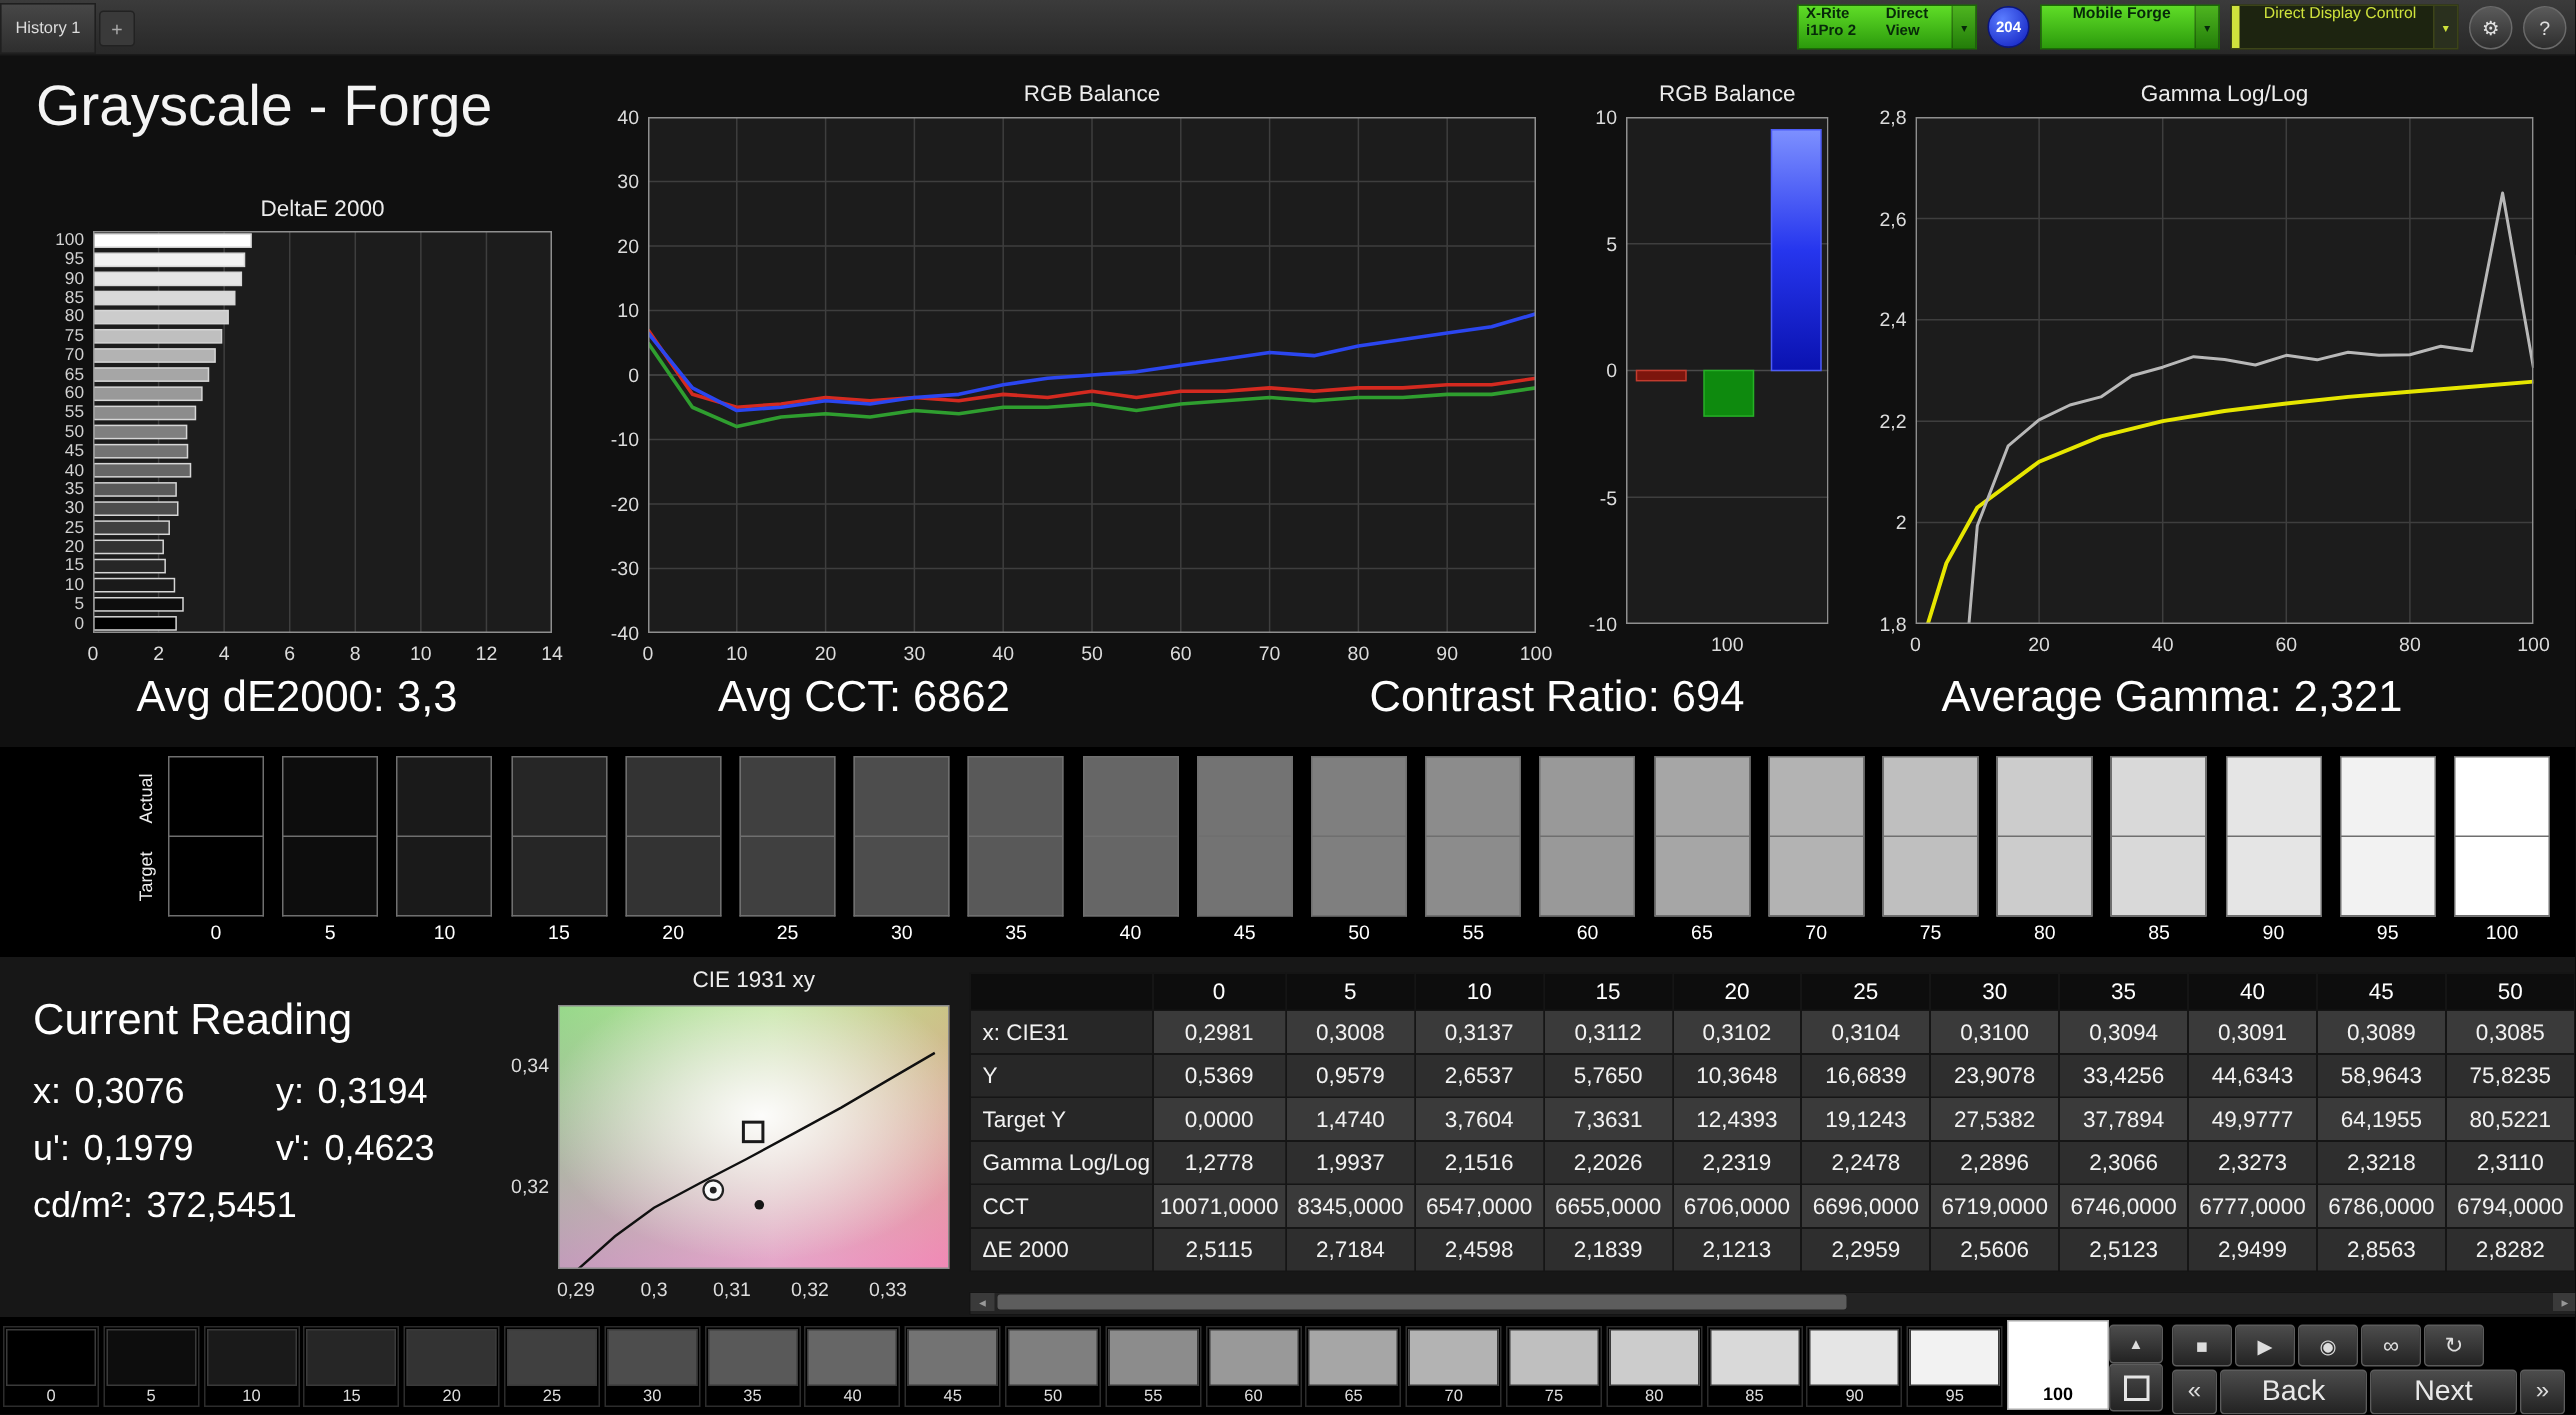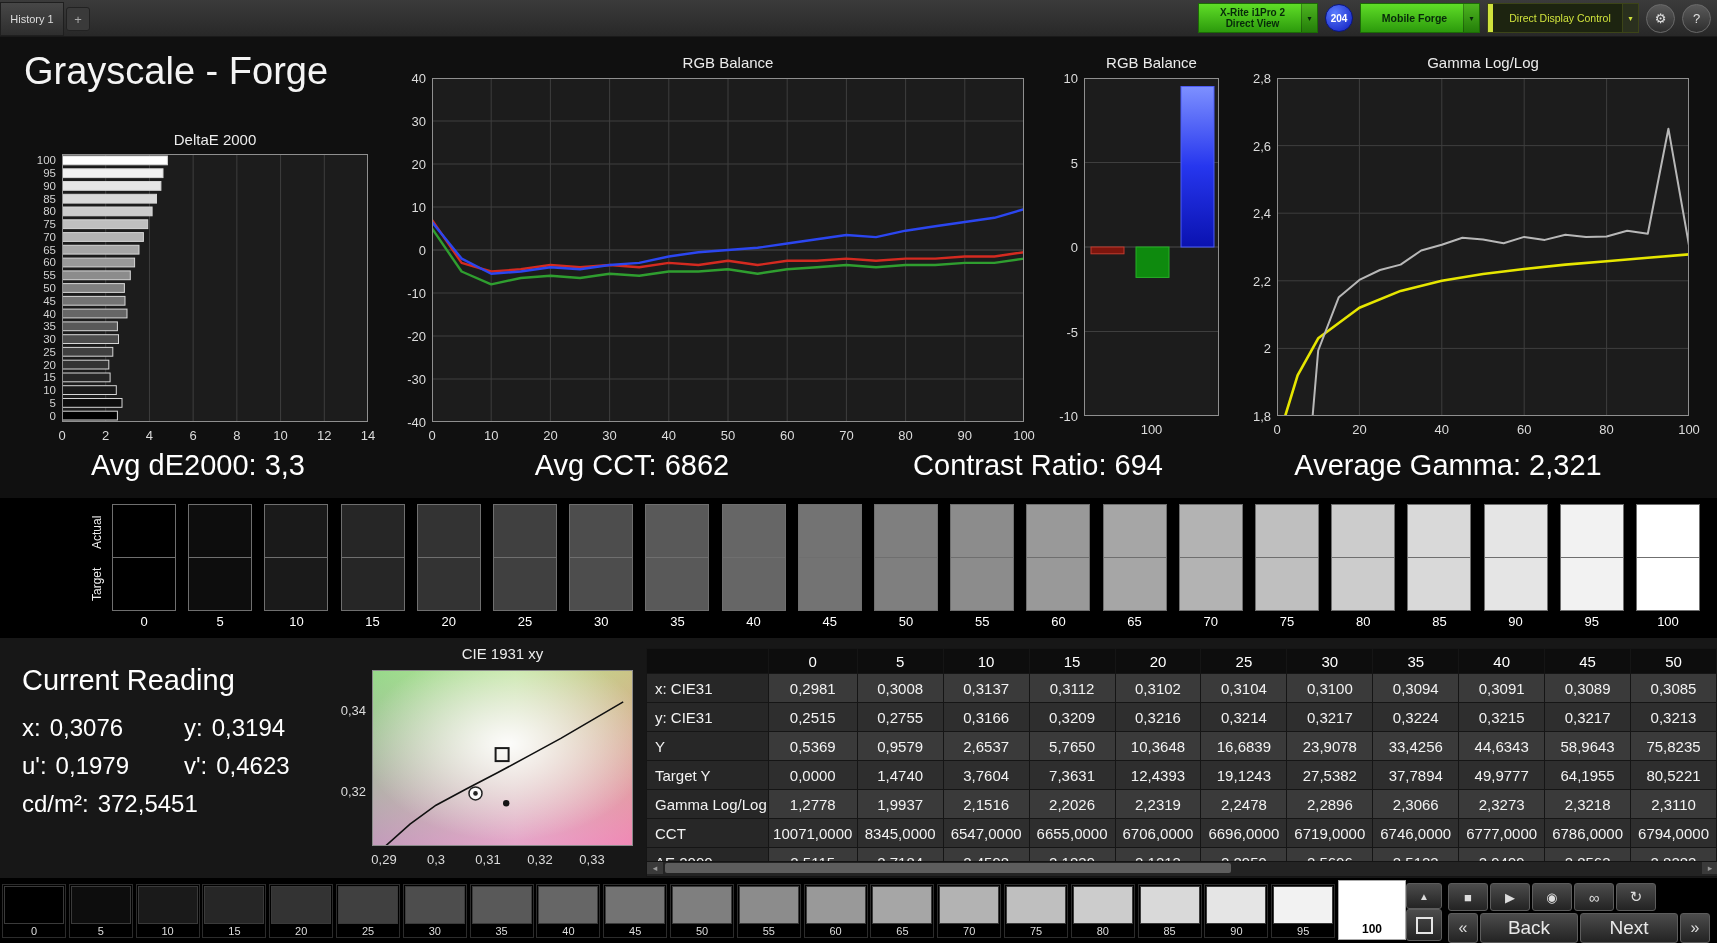--- a/index.html
+++ b/index.html
@@ -8,21 +8,21 @@
   
   .band-top{position:absolute;left:0;top:36px;width:100%;height:462px;background:#101010;}
   .band-low{position:absolute;left:0;top:638px;width:100%;height:240px;background:#171717;}
   
   .topbar{position:absolute;left:0;top:0;width:100%;height:36px;background:linear-gradient(#3b3b3b,#282828);border-bottom:1px solid #1a1a1a;}
   .tab{position:absolute;left:0;top:2px;width:62px;height:32px;background:linear-gradient(#474747,#2e2e2e);border:1px solid #1f1f1f;color:#ddd;font-size:11px;display:flex;align-items:center;justify-content:center;cursor:pointer;}
   .tab-add{position:absolute;left:66px;top:7px;width:22px;height:22px;background:#3a3a3a;border:1px solid #222;border-radius:3px;color:#aaa;font-size:13px;display:flex;align-items:center;justify-content:center;cursor:pointer;}
   .top-right{position:absolute;right:6px;top:3px;height:30px;display:flex;align-items:center;gap:7px;}
   .dd{height:28px;display:flex;align-items:stretch;cursor:pointer;}
   .dd.green{background:linear-gradient(#5fdd27,#2c9a0c);border:1px solid #1c6a06;color:#07290a;width:118px;}
-  .dd-lines{flex:1;display:flex;flex-direction:column;justify-content:center;padding-left:5px;font-size:10px;line-height:11px;font-weight:bold;text-align:center;}
+  .dd-lines{flex:1;display:flex;justify-content:center;padding-left:5px;font-size:10px;line-height:11px;font-weight:bold;}
   .dd-lines.single{font-size:10.5px;}
   .dd-caret{width:15px;display:flex;align-items:center;justify-content:center;font-size:8px;background:rgba(0,0,0,.18);border-left:1px solid rgba(0,0,0,.25);}
   .badge{width:26px;height:26px;border-radius:50%;background:radial-gradient(circle at 35% 30%,#5a7cff,#0d1bbd);border:1px solid #0a1580;color:#fff;font-size:10px;font-weight:bold;display:flex;align-items:center;justify-content:center;}
   .dd.dark{background:#1d2410;border:1px solid #3c4418;color:#cfe23c;width:150px;}
   .dd.dark .dd-lines{font-weight:normal;}
   .stripe{width:5px;background:#cfe23c;}
   .dd.dark .dd-caret{background:rgba(255,255,255,.06);border-left:1px solid #3c4418;color:#cfe23c;}
   .roundbtn{width:27px;height:27px;border-radius:50%;background:linear-gradient(#5a5a5a,#2e2e2e);border:1px solid #6a6a6a;color:#e0e0e0;font-size:13px;display:flex;align-items:center;justify-content:center;cursor:pointer;}
   
   .page-title{position:absolute;left:24px;top:50px;font-size:38px;color:#f4f4f4;white-space:nowrap;}
@@ -322,21 +322,21 @@
       <div class="tick" style="left: 384px; top: 852px; transform: translate(-50%, 0px);">0,29</div>
       <div class="tick" style="left: 436px; top: 852px; transform: translate(-50%, 0px);">0,3</div>
       <div class="tick" style="left: 488px; top: 852px; transform: translate(-50%, 0px);">0,31</div>
       <div class="tick" style="left: 540px; top: 852px; transform: translate(-50%, 0px);">0,32</div>
       <div class="tick" style="left: 592px; top: 852px; transform: translate(-50%, 0px);">0,33</div>
       <div class="tick" style="left: 366px; top: 710px; transform: translate(-100%, -50%);">0,34</div>
       <div class="tick" style="left: 366px; top: 791px; transform: translate(-100%, -50%);">0,32</div>
     </div>
 
   <div class="stat" style="left:198px">Avg dE2000: 3,3</div>
-  <div class="stat" style="left:632px">Avg CCT: 6862</div>
+  <div class="stat" style="left:576px">Avg CCT: 6862</div>
   <div class="stat" style="left:1038px">Contrast Ratio: 694</div>
   <div class="stat" style="left:1448px">Average Gamma: 2,321</div>
 
   <div class="swatch-strip" id="swatch-strip">
     <div class="rot" id="rot-actual">Actual</div>
     <div class="rot" id="rot-target">Target</div>
   <div class="sw" style="left: 112px; top: 6px;">
         <div class="half" style="background: rgb(0, 0, 0);"></div>
         <div class="half tgt" style="background: rgb(0, 0, 0);"></div>
       </div>
@@ -498,34 +498,20 @@
             <td>0,3008</td>
             <td>0,3137</td>
             <td>0,3112</td>
             <td>0,3102</td>
             <td>0,3104</td>
             <td>0,3100</td>
             <td>0,3094</td>
             <td>0,3091</td>
             <td>0,3089</td>
             <td>0,3085</td>
-          </tr>
-          <tr>
-            <th>y: CIE31</th>
-            <td>0,2515</td>
-            <td>0,2755</td>
-            <td>0,3166</td>
-            <td>0,3209</td>
-            <td>0,3216</td>
-            <td>0,3214</td>
-            <td>0,3217</td>
-            <td>0,3224</td>
-            <td>0,3215</td>
-            <td>0,3217</td>
-            <td>0,3213</td>
           </tr>
           <tr>
             <th>Y</th>
             <td>0,5369</td>
             <td>0,9579</td>
             <td>2,6537</td>
             <td>5,7650</td>
             <td>10,3648</td>
             <td>16,6839</td>
             <td>23,9078</td>

